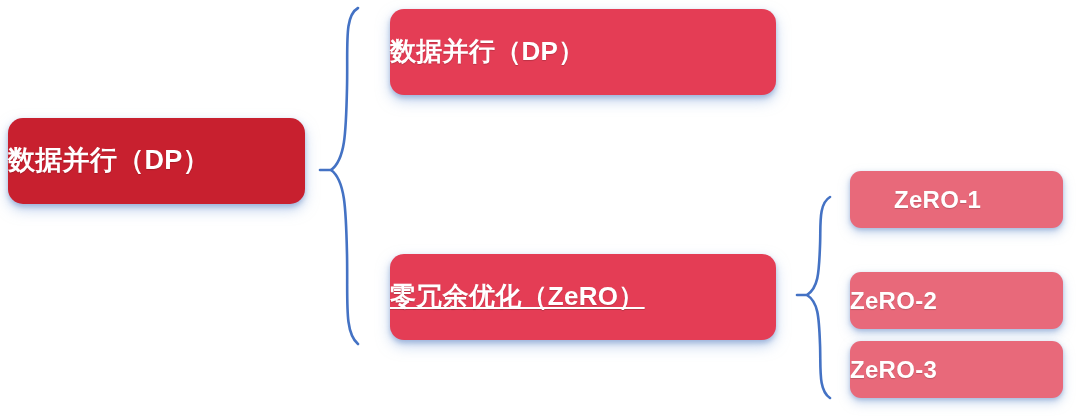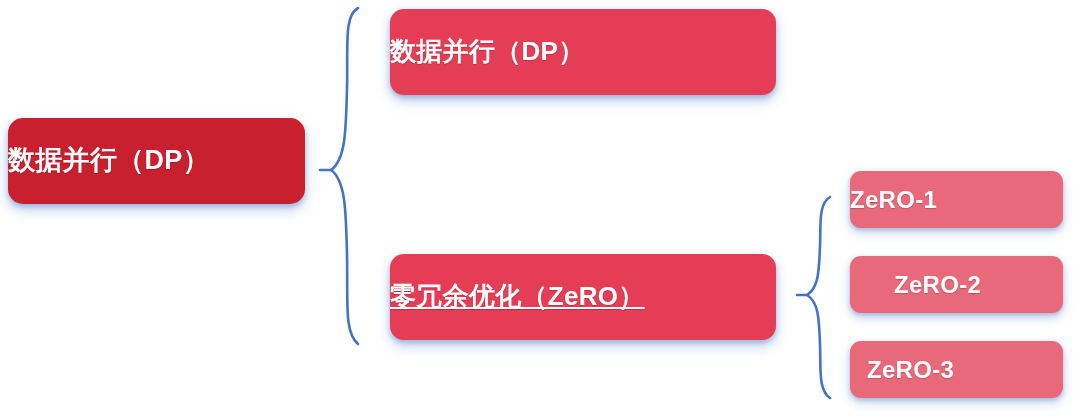--- a/index.html
+++ b/index.html
@@ -68,23 +68,23 @@
     width: 213px;
     height: 57px;
     background: #e8697a;
     font-size: 24px;
     border-radius: 11px;
     box-shadow:
        0 2px 4px rgba(120,150,200,0.5),
        0 5px 11px rgba(150,180,225,0.5),
        0 0 3px rgba(255,255,255,0.9);
   }
-  .node.lvl2.z0 { top: 171px; }
-  .node.lvl2.z1 { top: 256px; padding-left: 44px; }
-  .node.lvl2.z2 { top: 341px; padding-left: 17px; }
+  .node.lvl2.z0 { top: 171px; padding-left: 44px; }
+  .node.lvl2.z1 { top: 272px; }
+  .node.lvl2.z2 { top: 341px; }
 
   
   .brace {
     position: absolute;
     pointer-events: none;
   }
   .brace svg { display: block; overflow: visible; }
 
   #brace-main  { left: 318px; top: 2px;   width: 46px;  height: 348px; }
   #brace-zero  { left: 796px; top: 192px; width: 40px;  height: 212px; }

